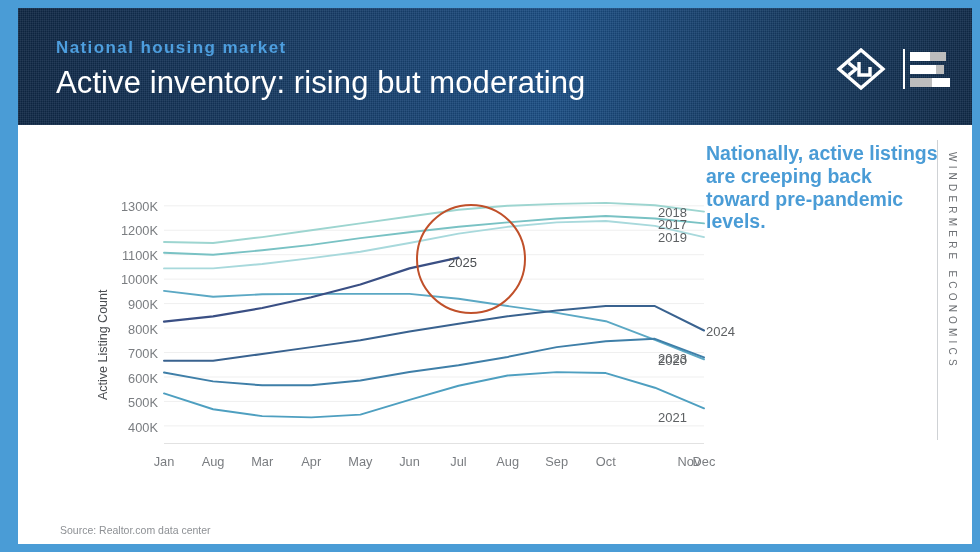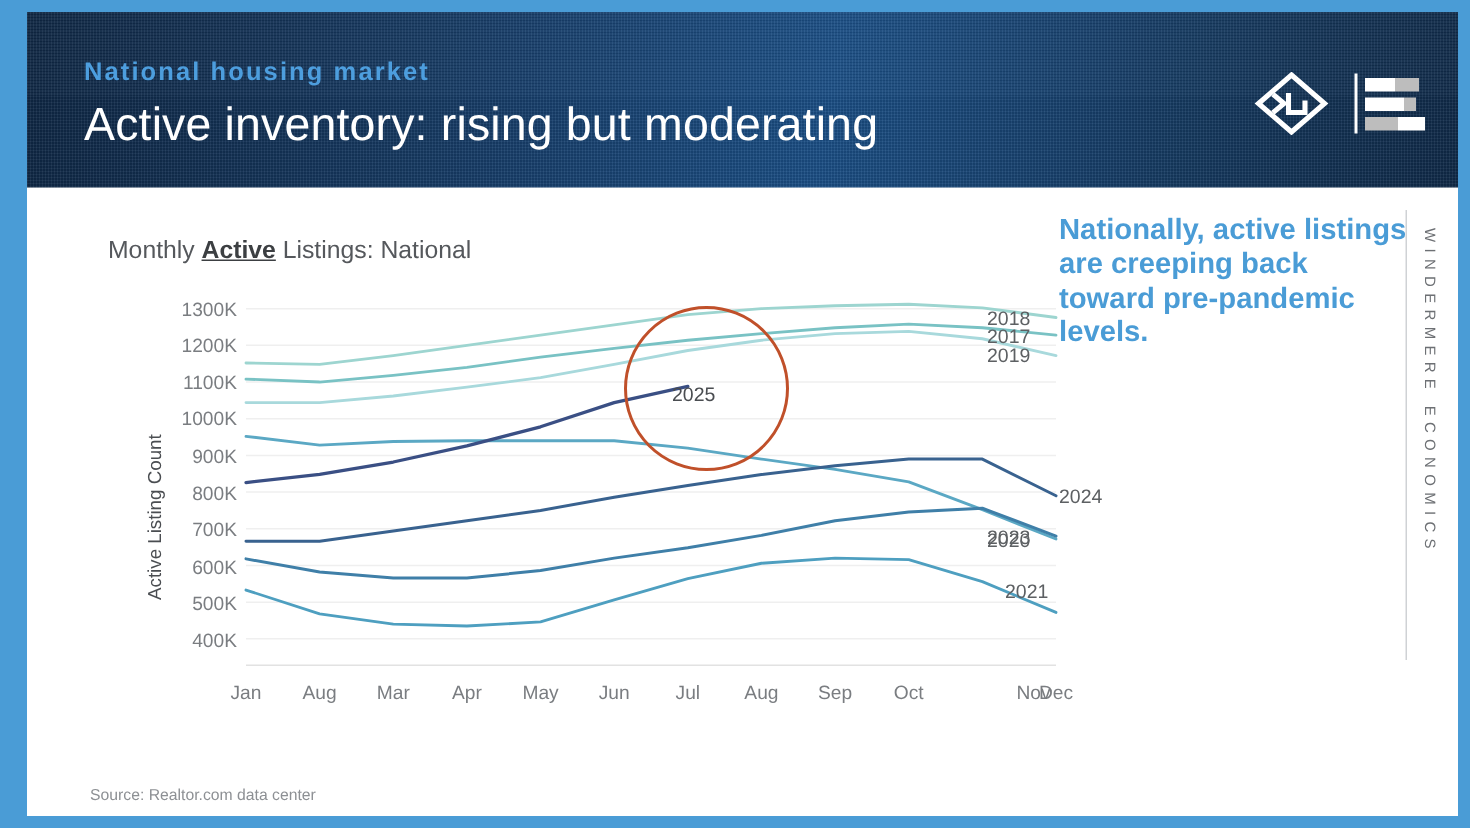--- a/index.html
+++ b/index.html
@@ -196,23 +196,20 @@
               </div>
           <div class="bar-row">
                 <span class="g" style="width:22px"></span>
                 <span class="w" style="width:18px"></span>
               </div>
         </div>
       </div>
     </div>
   </div>
 
-  <div id="chart-title">
-    <span>Monthly </span><b>Active</b><span> Listings: National</span>
-  </div>
 
   <div id="yaxis-title">Active Listing Count</div>
 
   <div id="plot-outer">
     <div id="ylabels">
           <span style="top: 230.812px;">400K</span>
           <span style="top: 206.257px;">500K</span>
           <span style="top: 181.703px;">600K</span>
           <span style="top: 157.149px;">700K</span>
           <span style="top: 132.594px;">800K</span>
@@ -262,21 +259,21 @@
         </div>
   </div>
 
   <div id="endlabels">
         <span style="top: 15.7149px;">2018</span>
         <span style="top: 27.501px;">2017</span>
         <span style="top: 41.2515px;">2019</span>
         <span style="top: 135.05px; margin-left: 48px;">2024</span>
         <span style="top: 162.059px;">2023</span>
         <span style="top: 164.024px;">2020</span>
-        <span style="top: 198px; margin-left: 12px;">2021</span>
+        <span style="top: 221px;">2021</span>
       </div>
 
   <div id="circle-hl"></div>
   <div id="callout-2025">2025</div>
 
   <div id="commentary">
     <div class="p1">Nationally, active listings are creeping back toward pre-pandemic levels.</div>
   </div>
 
   <div id="rail">

